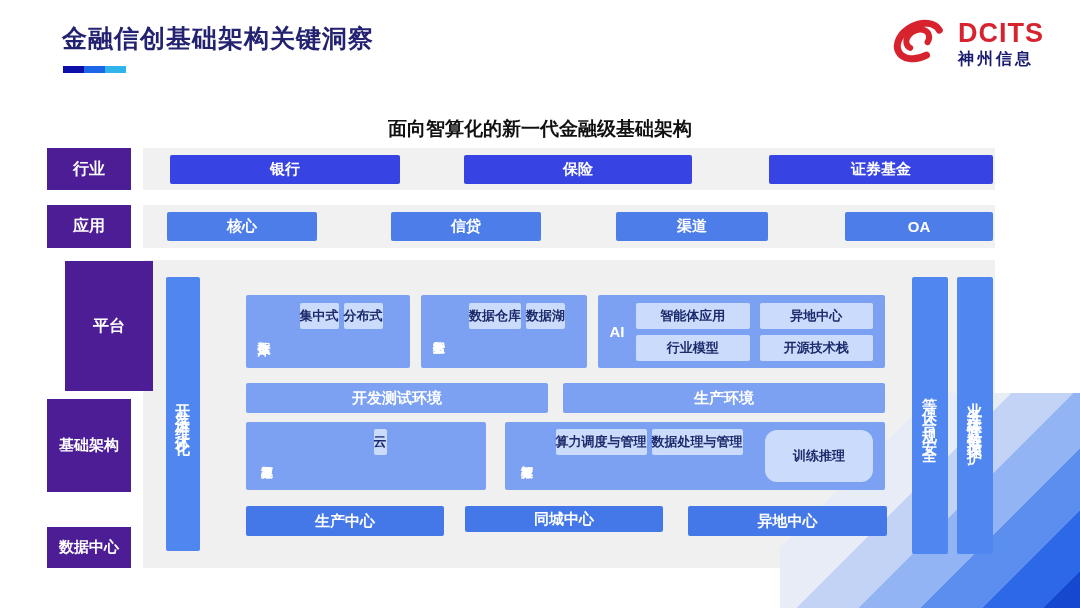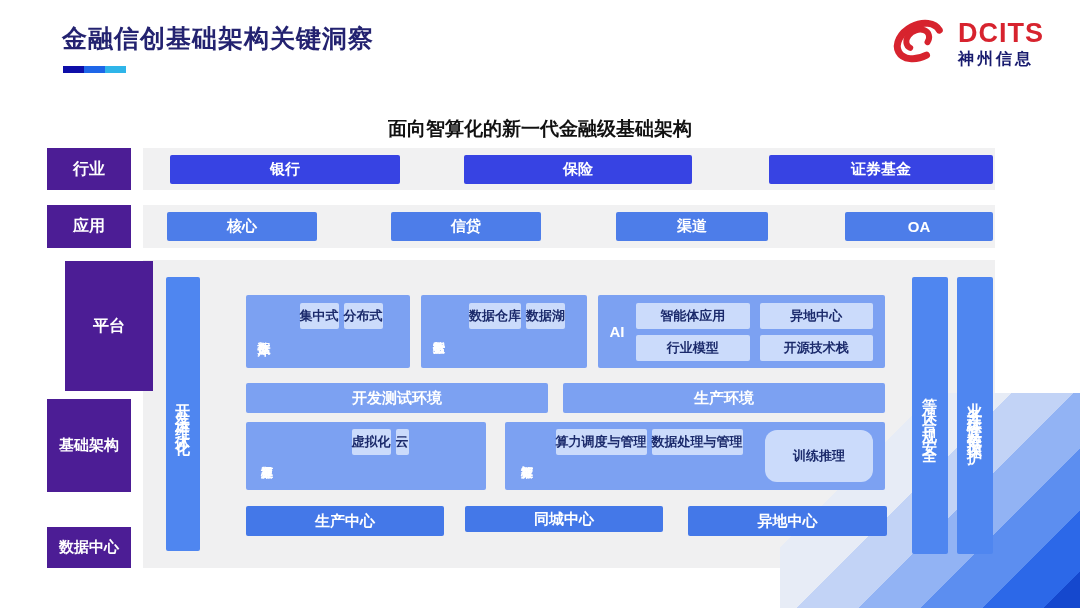--- a/index.html
+++ b/index.html
@@ -147,21 +147,20 @@
   </div>
 
   <div class="abs wbox envbar" style="left:246px;top:383px;width:302px;height:30px;">开发测试环境</div>
   <div class="abs wbox envbar" style="left:563px;top:383px;width:322px;height:30px;">生产环境</div>
 
   <div class="abs group" style="left:246px;top:422px;width:240px;height:68px;">
     <div class="group-label" style="width:42px;">
       <span class="vtext" style="font-size:12px;">通算框架</span>
     </div>
     <div class="group-items" style="padding:7px 14px 7px 0;">
-      <div class="inner-box">虚拟化</div>
       <div class="inner-box">云</div>
     </div>
   </div>
 
   <div class="abs group" style="left:505px;top:422px;width:380px;height:68px;">
     <div class="group-label" style="width:44px;">
       <span class="vtext" style="font-size:12px;">智算框架</span>
     </div>
     <div class="group-items" style="padding:7px 0 7px 0;flex:1;">
       <div class="inner-box">算力调度与管理</div>

